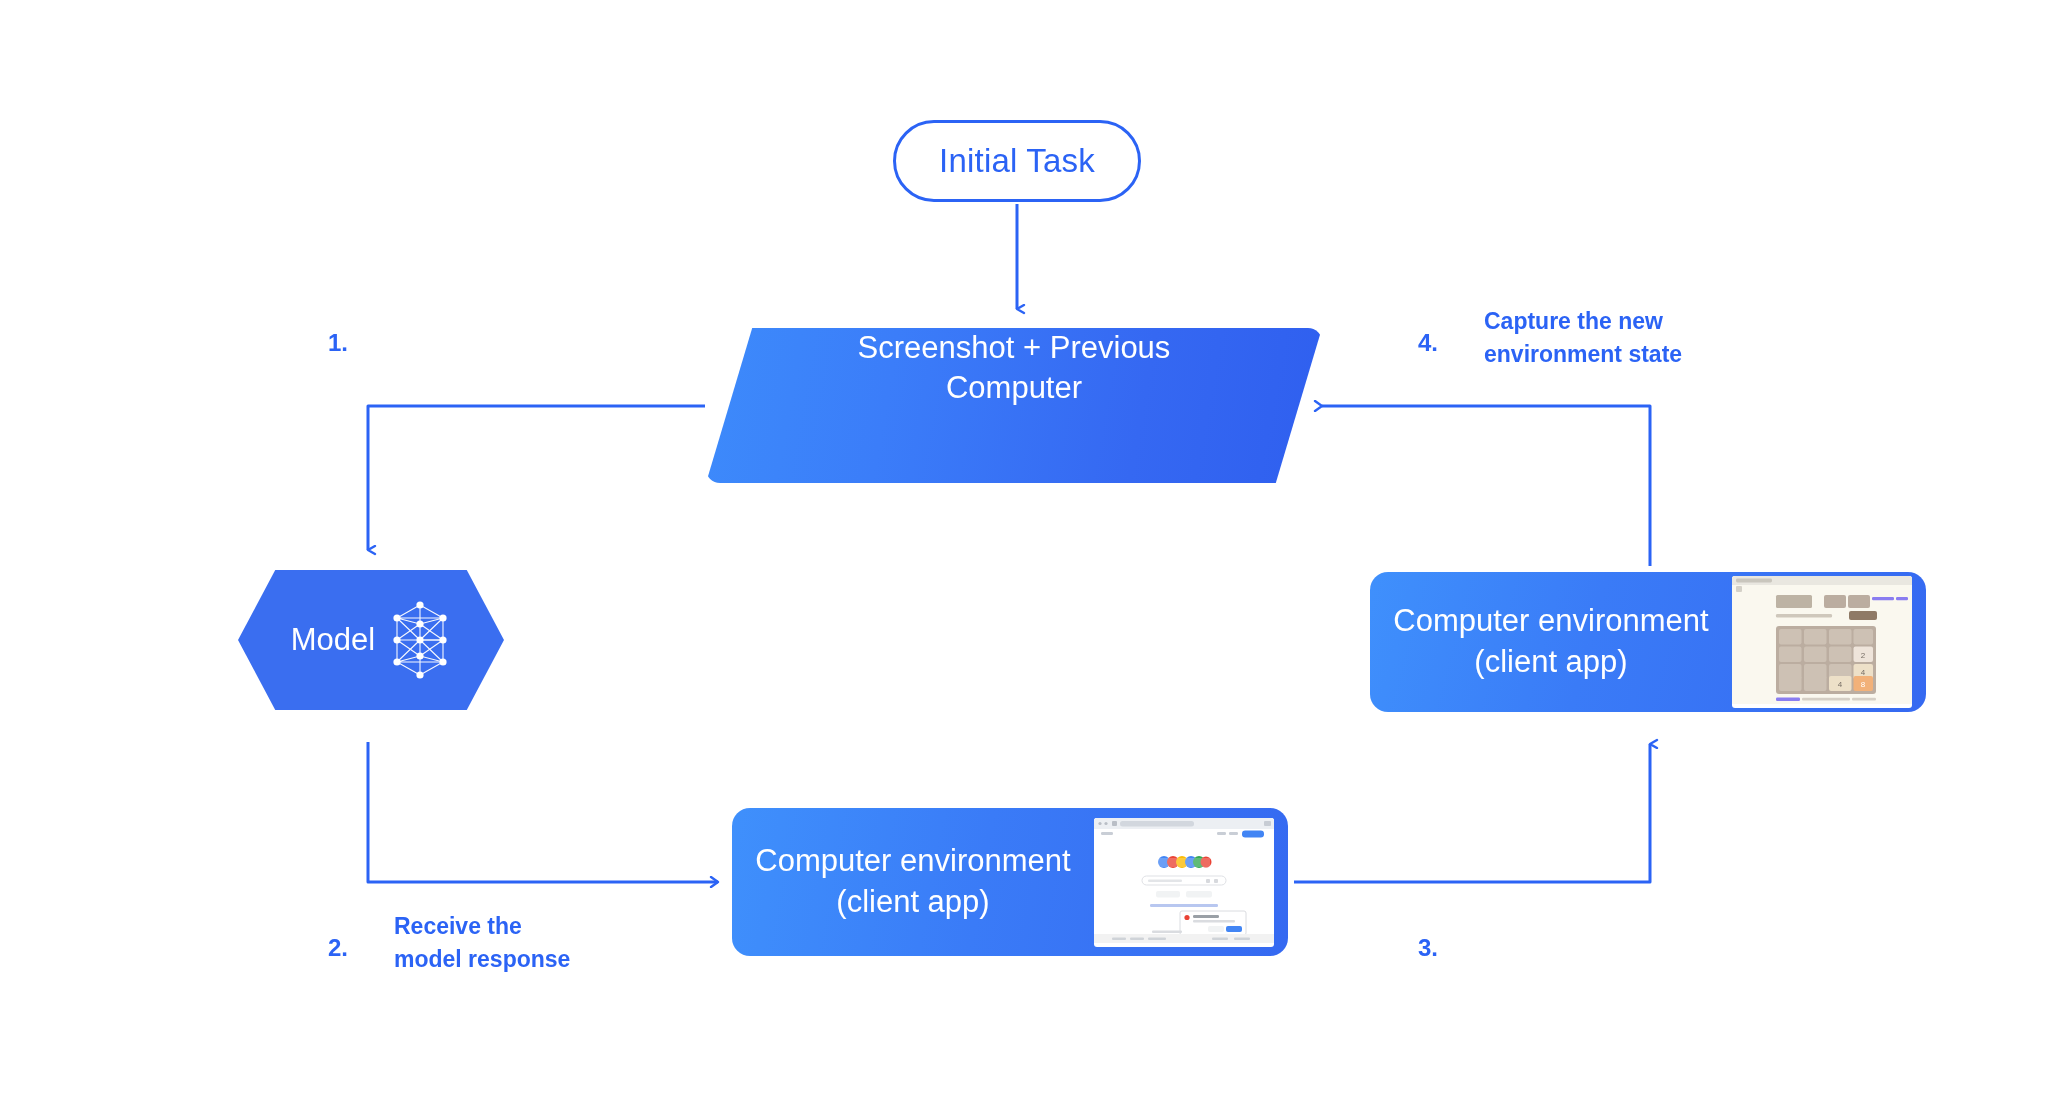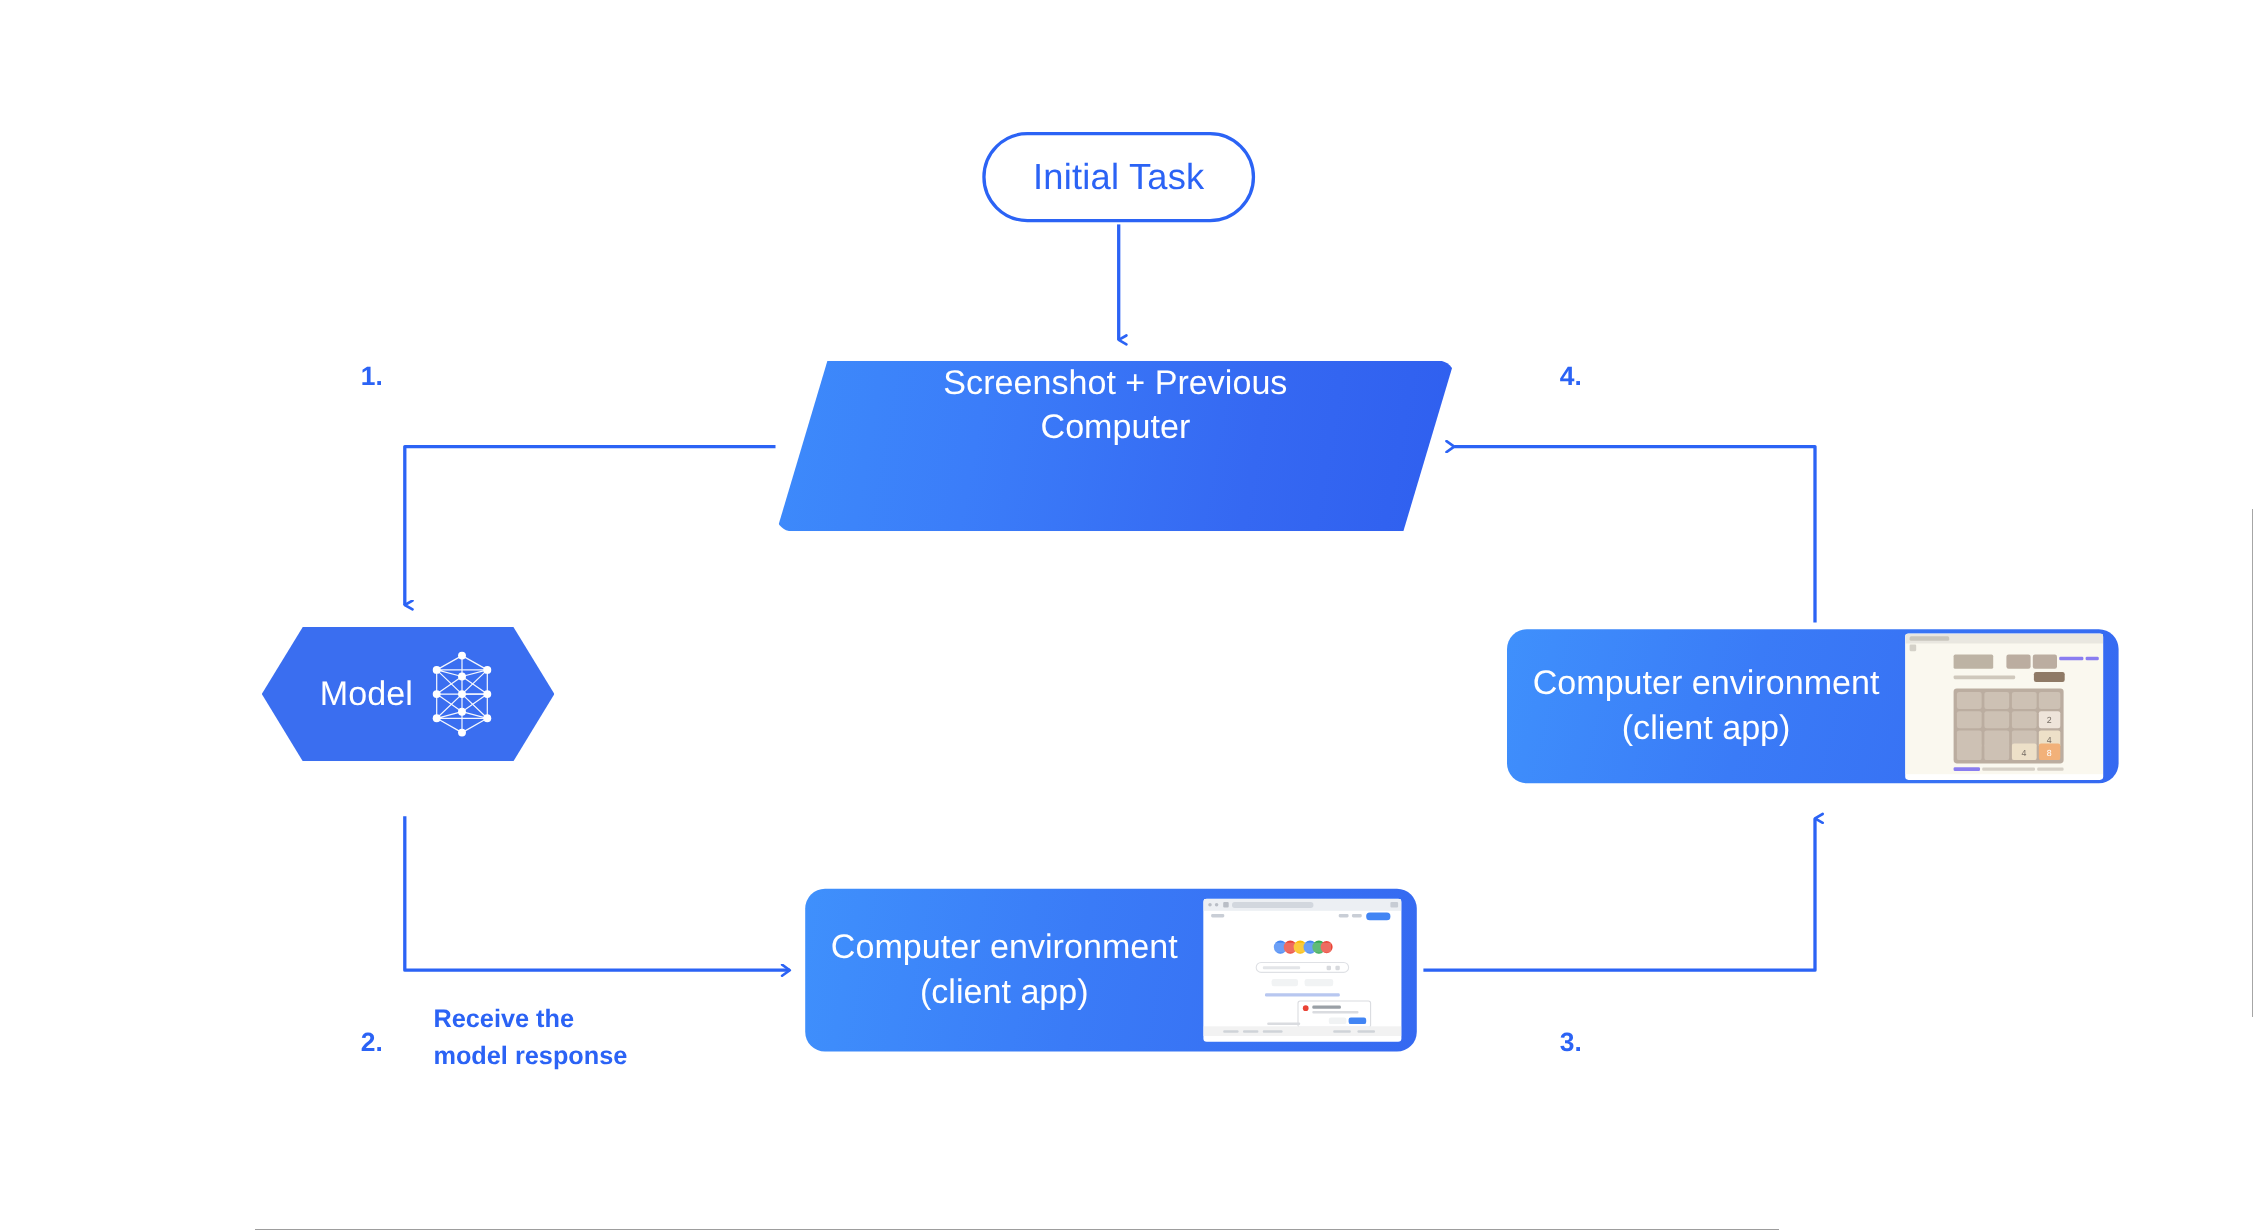--- a/index.html
+++ b/index.html
@@ -43,21 +43,21 @@
     color: #ffffff;
     font-size: 31px;
     line-height: 1.30;
     text-align: center;
     width: 70%;
   }
 
   
   #model-node {
     left: 238px; top: 570px;
-    width: 266px; height: 122px;
+    width: 266px; height: 140px;
     background: #3a6ef0;
     clip-path: polygon(14% 0%, 86% 0%, 100% 50%, 86% 100%, 14% 100%, 0% 50%);
     display: flex; align-items: center; justify-content: center;
     gap: 14px;
   }
   #model-node .label {
     color: #ffffff;
     font-size: 31px;
   }
   #model-node .nn-icon { width: 62px; height: 84px; display: block; }
@@ -332,15 +332,19 @@
       <span>model response</span>
     </span>
   </div>
 
   <div class="abs step" id="step-3">
     <span class="num">3.</span>
   </div>
 
   <div class="abs step" id="step-4">
     <span class="num">4.</span>
+    <span class="txt">
+      <span>Capture the new</span><br>
+      <span>environment state</span>
+    </span>
   </div>
 
 </div>
 
 </body></html>

